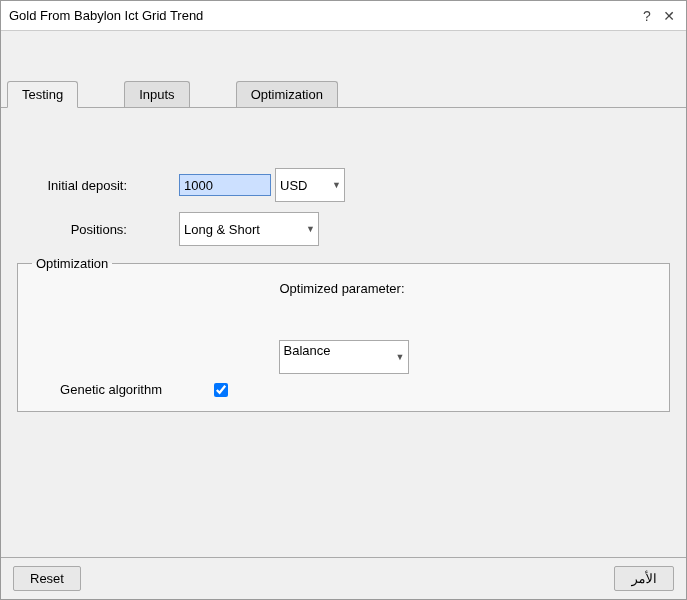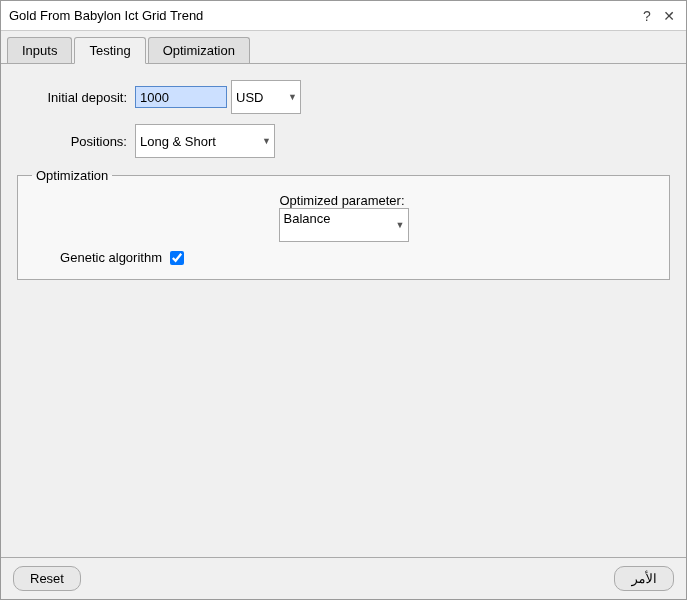--- a/index.html
+++ b/index.html
@@ -1,20 +1,21 @@
 <!DOCTYPE html>
 <html><head>
   <meta charset="utf-8">
   <style>
     * {
       box-sizing: border-box;
       margin: 0;
       padding: 0;
       font-family: 'Segoe UI', Tahoma, Geneva, Verdana, sans-serif;
       font-size: 13px;
+      gap: 44px;
     }
 
     body {
       background: #f0f0f0;
       display: flex;
       justify-content: center;
       align-items: center;
       width: 687px;
       height: 600px;
       overflow: hidden;
@@ -240,21 +241,21 @@
       flex-shrink: 0;
     }
 
     .footer-btn {
       padding: 4px 16px;
       border: 1px solid #aaa;
       background: #e8e8e8;
       cursor: pointer;
       min-width: 60px;
       text-align: center;
-      border-radius: 10px;
+      border-radius: 2px;
       color: #000;
     }
 
     .footer-btn.primary {
       background: #e8e8e8;
     }
 
     .spacer {
       flex: 1;
     }
@@ -266,25 +267,25 @@
 
   <div class="title-bar">
     <span class="title-bar-title">Gold From Babylon Ict Grid Trend</span>
     <div class="title-bar-controls">
       <button class="title-bar-btn">?</button>
       <button class="title-bar-btn">✕</button>
     </div>
   </div>
 
   <div class="tabs">
+    <div class="tab active">
+      <span>Testing</span>
+    </div>
     <div class="tab">
       <span>Inputs</span>
-    </div>
-    <div class="tab active">
-      <span>Testing</span>
     </div>
     <div class="tab">
       <span>Optimization</span>
     </div>
   </div>
 
   <div class="content">
 
     <div class="form-row">
       <span class="form-label">Initial deposit:</span>

